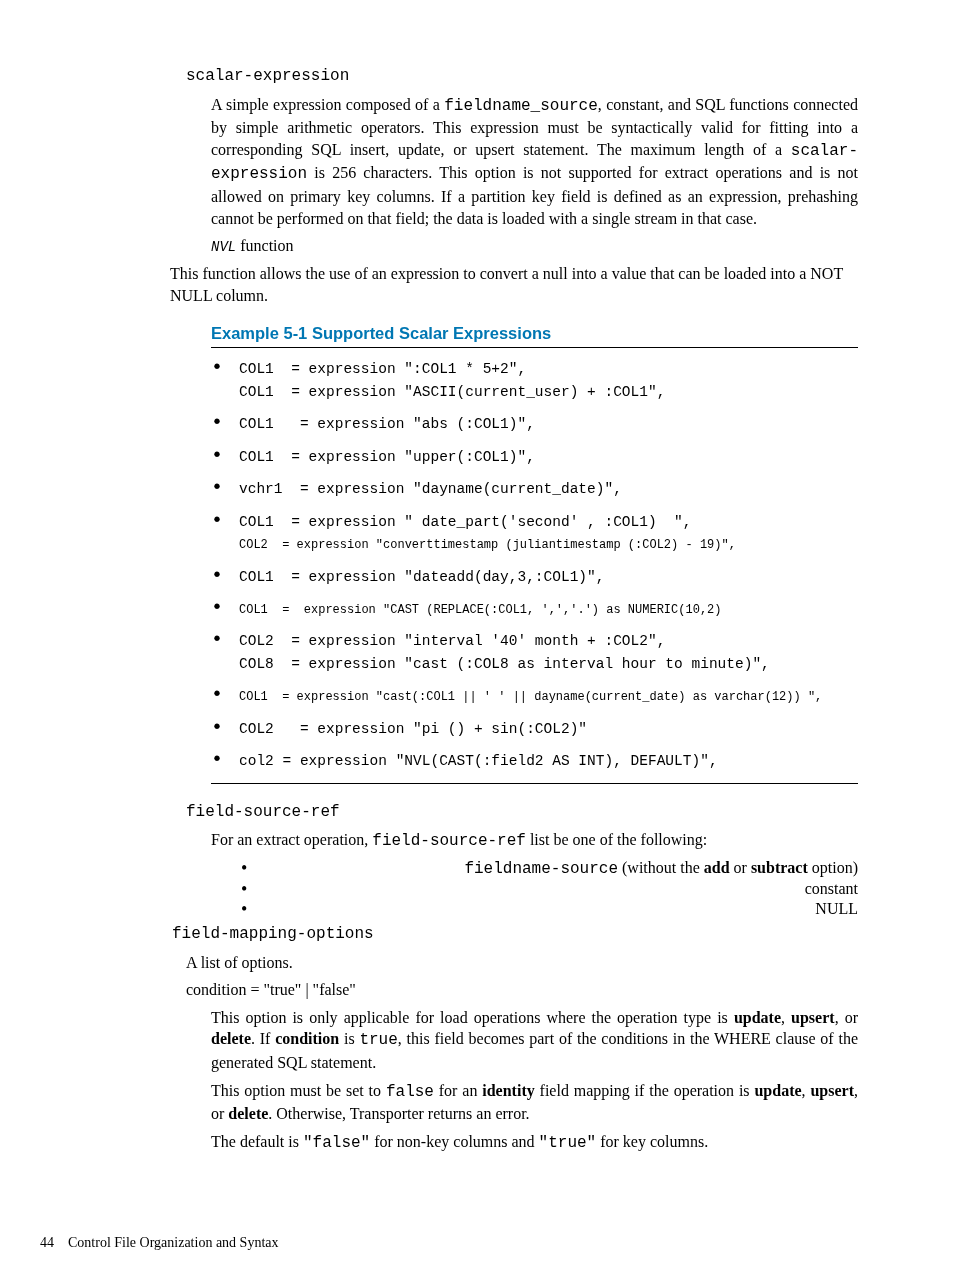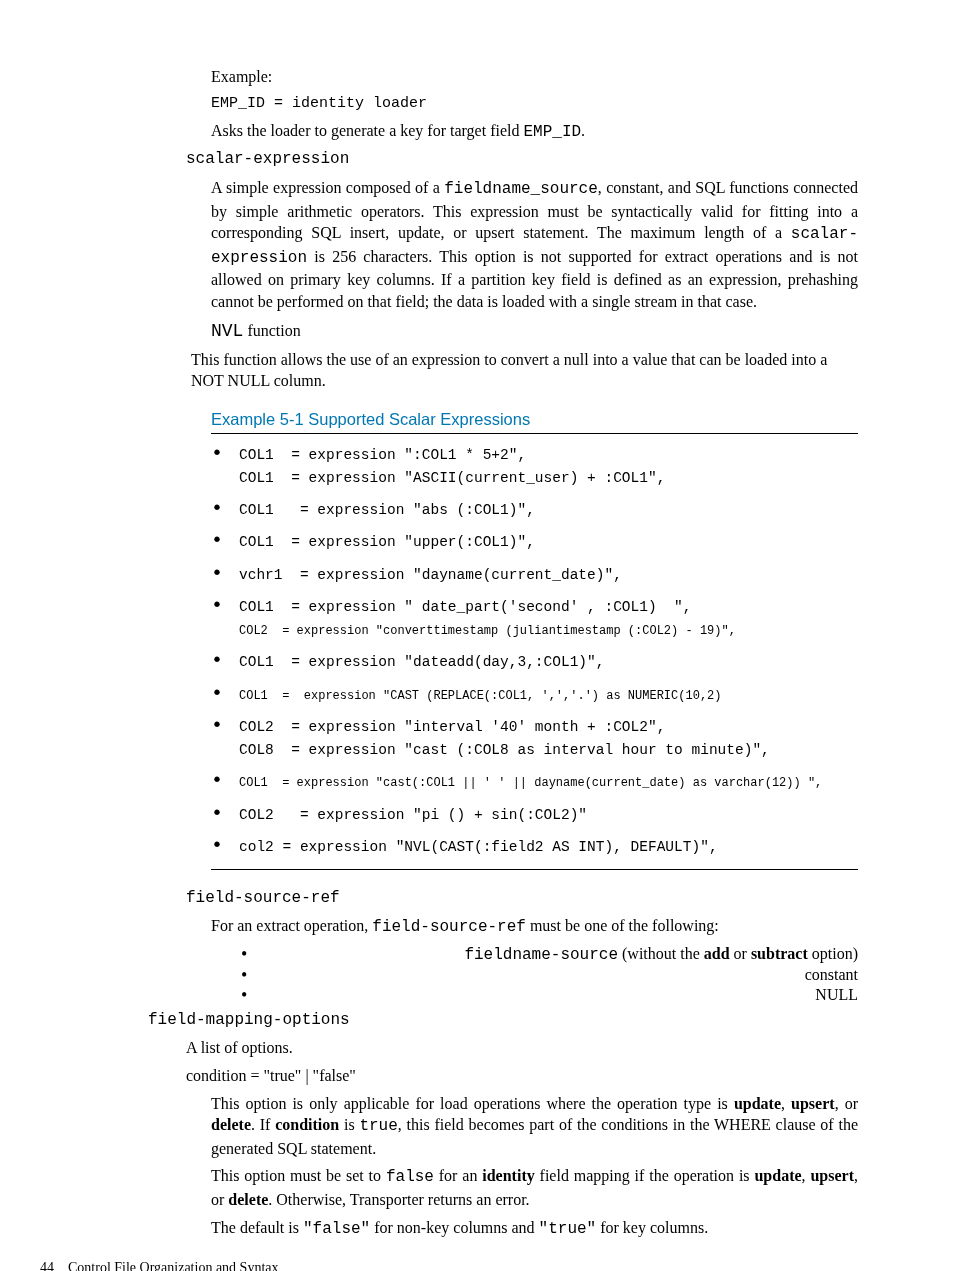--- a/index.html
+++ b/index.html
@@ -14,27 +14,27 @@
     padding: 60px 96px 50px 96px;
     box-sizing: border-box;
     min-height: 1271px;
     position: relative;
   }
   .mono {
     font-family: "Courier New", Courier, monospace;
   }
   .block1 { margin-left: 115px; }
   .block2 { margin-left: 90px; font-family: Liberation Serif, serif; }
-  .block3 { margin-left: 52px; }
-  .block4 { margin-left: 95px; }
+  .block3 { margin-left: 76px; }
+  .block4 { margin-left: 74px; }
   p { margin: 6px 0; line-height: 1.35; font-size: 16px; }
   .example-title {
     color: #0077b3;
     font-family: Arial, Helvetica, sans-serif;
-    font-weight: normal;
+    font-weight: bold;
     font-size: 16.5px;
     margin-top: 18px;
     margin-bottom: 4px;
   }
   hr.rule {
     border: none;
     border-top: 1px solid #000;
     margin: 3px 0 8px 0;
   }
   ul.bullets {
@@ -99,36 +99,29 @@
     font-family: "Courier New", Courier, monospace;
     font-size: 15px;
     margin: 4px 0;
   }
 </style>
 </head>
 <body>
 
 <div class="page">
 
-  <div class="block1">
-    <p>Example:</p>
-    <p class="codeline">EMP_ID = identity loader</p>
-    <p>
-      <span>Asks the loader to generate a key for target field </span><span class="mono">EMP_ID</span><span>.</span>
-    </p>
-  </div>
 
   <p class="block2 italic-mono" style="font-size:16px;">scalar-expression</p>
 
   <div class="block1">
     <p style="text-align:justify;">
       <span>A simple expression composed of a </span><span class="mono">fieldname_source</span><span>, constant, and SQL functions connected by simple arithmetic operators. This expression must be syntactically valid for fitting into a corresponding SQL insert, update, or upsert statement. The maximum length of a </span><span class="italic-mono">scalar-expression</span><span> is 256 characters. This option is not supported for extract operations and is not allowed on primary key columns. If a partition key field is defined as an expression, prehashing cannot be performed on that field; the data is loaded with a single stream in that case.</span>
     </p>
     <p>
-      <span class="mono" style="font-size:18px;">NVL</span><span> function</span>
+      <span class="mono" style="font-size:14px;font-style:italic;">NVL</span><span> function</span>
     </p>
   </div>
   <div class="block4">
     <p>This function allows the use of an expression to convert a null into a value that can be loaded into a NOT NULL column.</p>
   </div>
 
   <div class="block1">
     <div class="example-title">Example 5-1 Supported Scalar Expressions</div>
     <hr class="rule">
     <ul class="bullets codebullets" id="code-bullets">
@@ -146,21 +139,21 @@
         <li><span class="small">COL1  = expression "cast(:COL1 || ' ' || dayname(current_date) as varchar(12)) ",</span></li>
         <li>COL2   = expression "pi () + sin(:COL2)"</li>
         <li>col2 = expression "NVL(CAST(:field2 AS INT), DEFAULT)",</li>
       </ul>
     <hr class="rule" style="margin-top:10px;">
   </div>
 
   <p class="block2 italic-mono" style="font-size:16px; margin-top:18px;">field-source-ref</p>
   <div class="block1">
     <p>
-      <span>For an extract operation, </span><span class="italic-mono">field-source-ref</span><span> must be one of the following:</span>
+      <span>For an extract operation, </span><span class="italic-mono">field-source-ref</span><span> list be one of the following:</span>
     </p>
     <ul class="inner">
       <li>
         <span class="italic-mono">fieldname-source</span><span> (without the </span><b>add</b><span> or </span><b>subtract</b><span> option)</span>
       </li>
       <li>constant</li>
       <li>NULL</li>
     </ul>
   </div>
 

